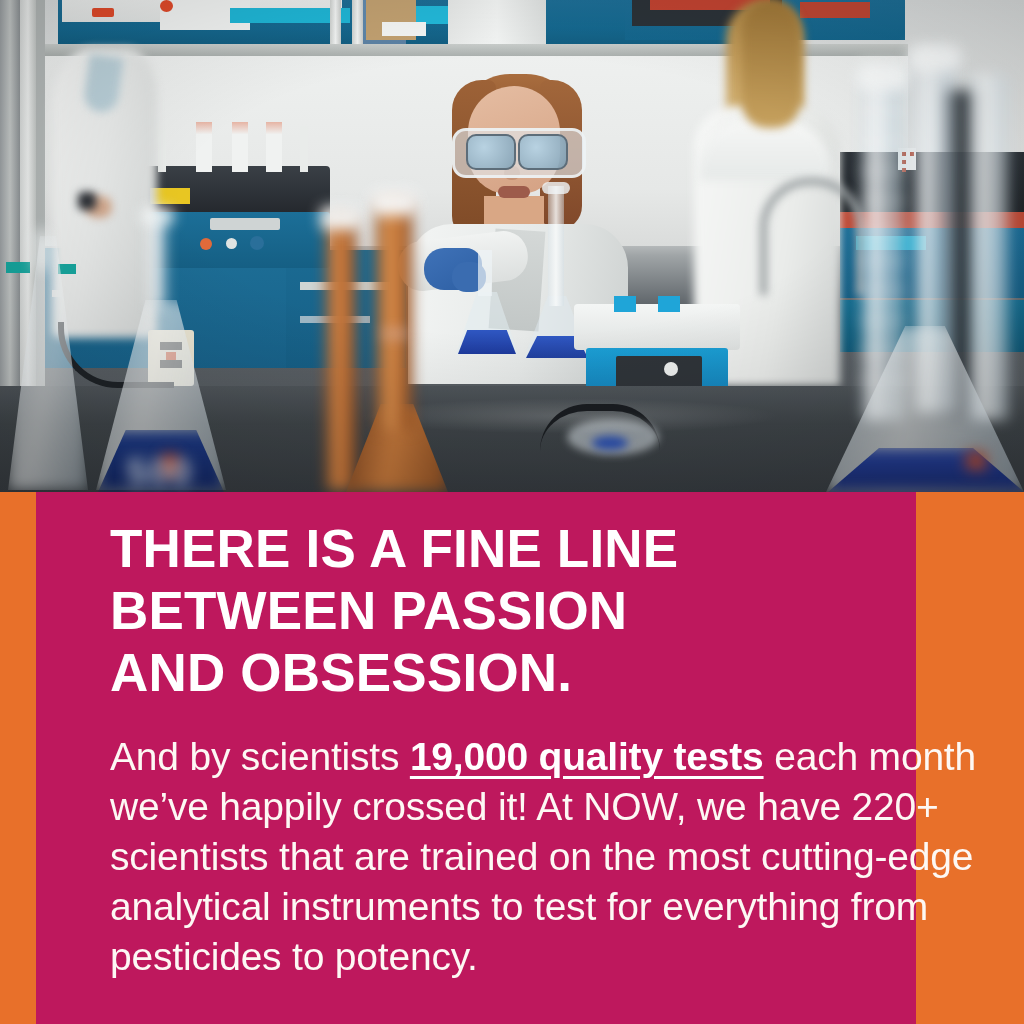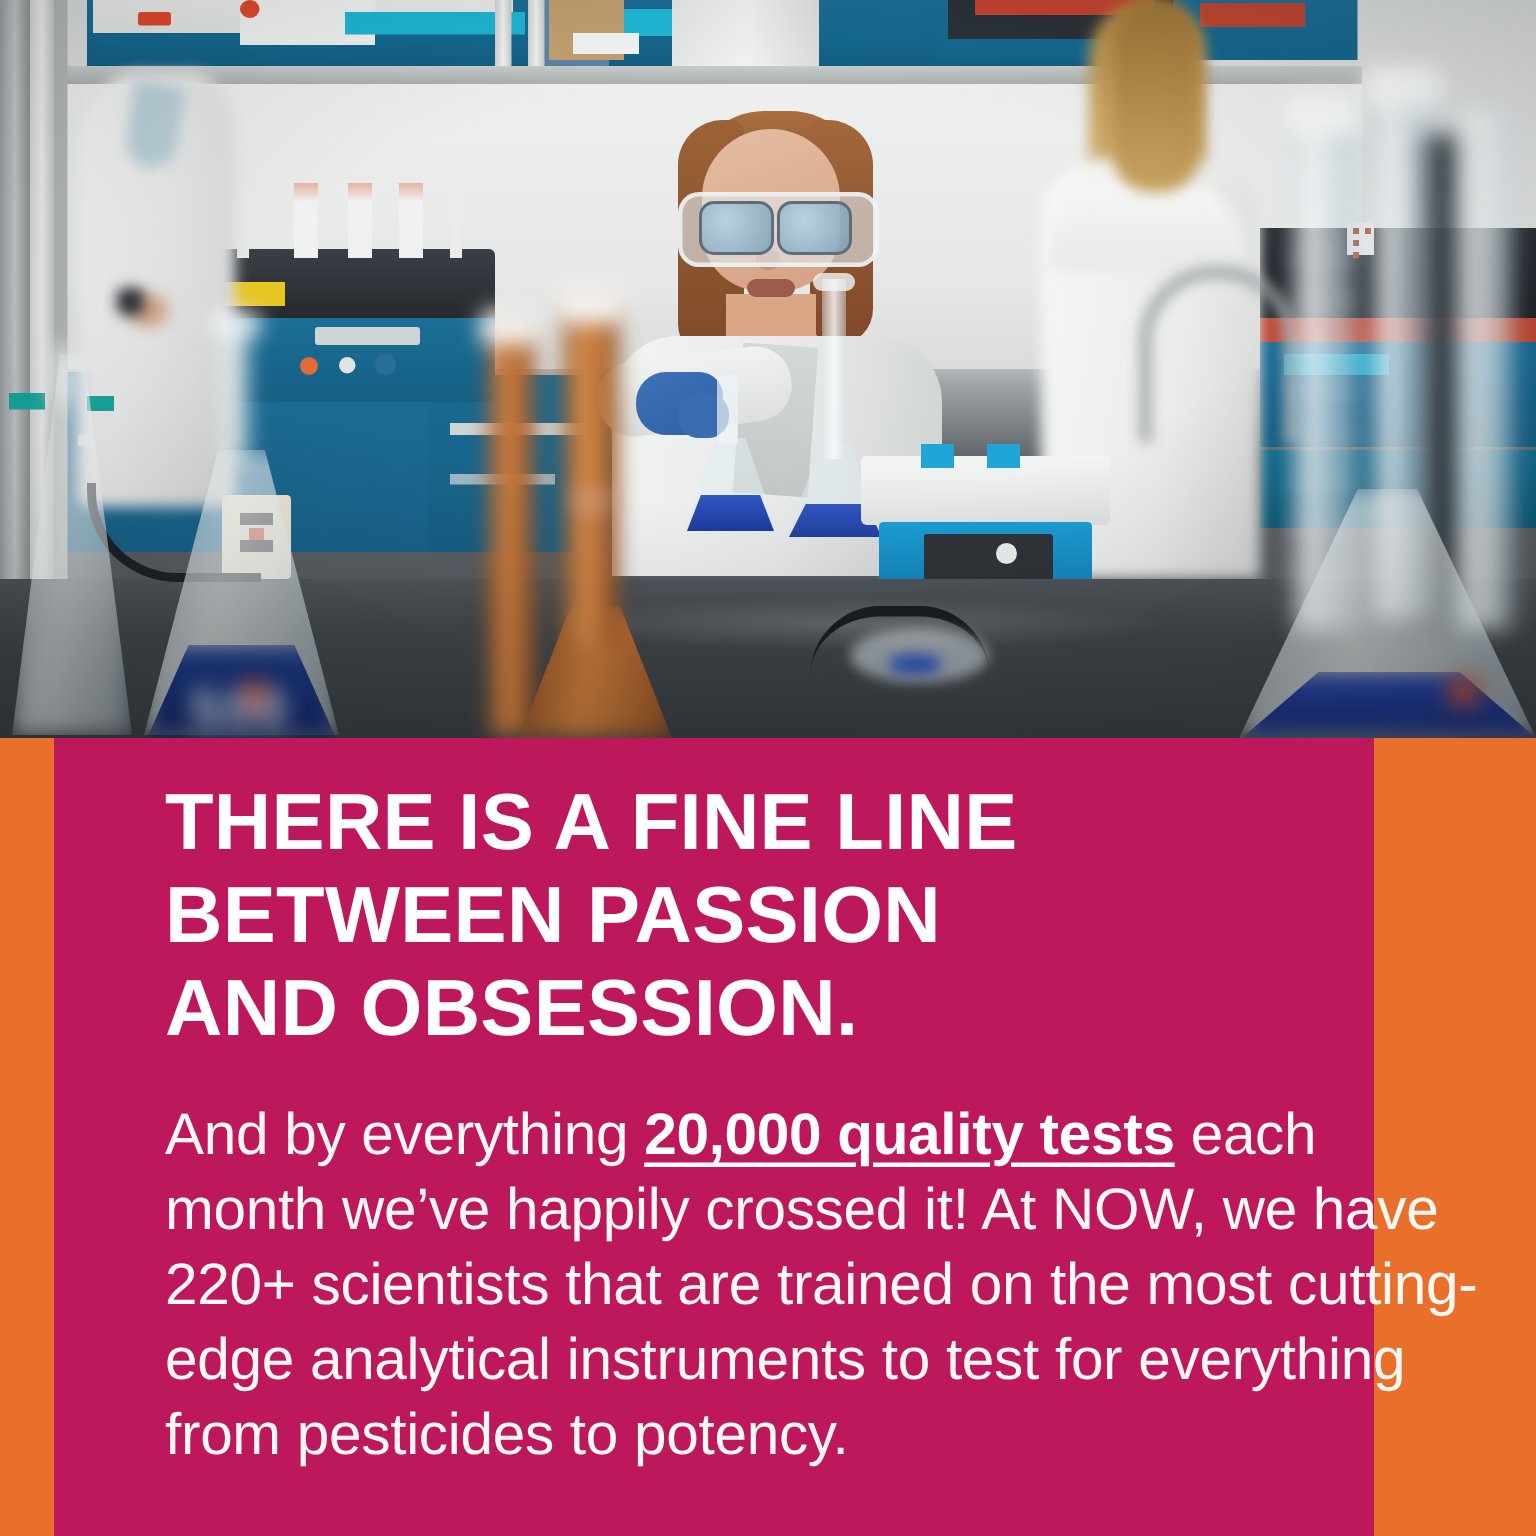--- a/index.html
+++ b/index.html
@@ -621,17 +621,17 @@
     <div class="layer" id="photo-vignette"></div>
   </div>
 
   <div id="panel">
 
     <div id="headline">THERE IS A FINE LINE
 BETWEEN PASSION
 AND OBSESSION.</div>
 
     <div id="body-copy">
-      <span>And by everything </span><span class="emph">20,000 quality tests</span><span> each month we’ve happily crossed it! At NOW, we have 220+ scientists that are trained on the most cutting-edge analytical instruments to test for everything from pesticides to potency.</span>
+      <span>And by scientists </span><span class="emph">19,000 quality tests</span><span> each month we’ve happily crossed it! At NOW, we have 220+ scientists that are trained on the most cutting-edge analytical instruments to test for everything from pesticides to potency.</span>
     </div>
 
   </div>
 </div>
 
 </body></html>

